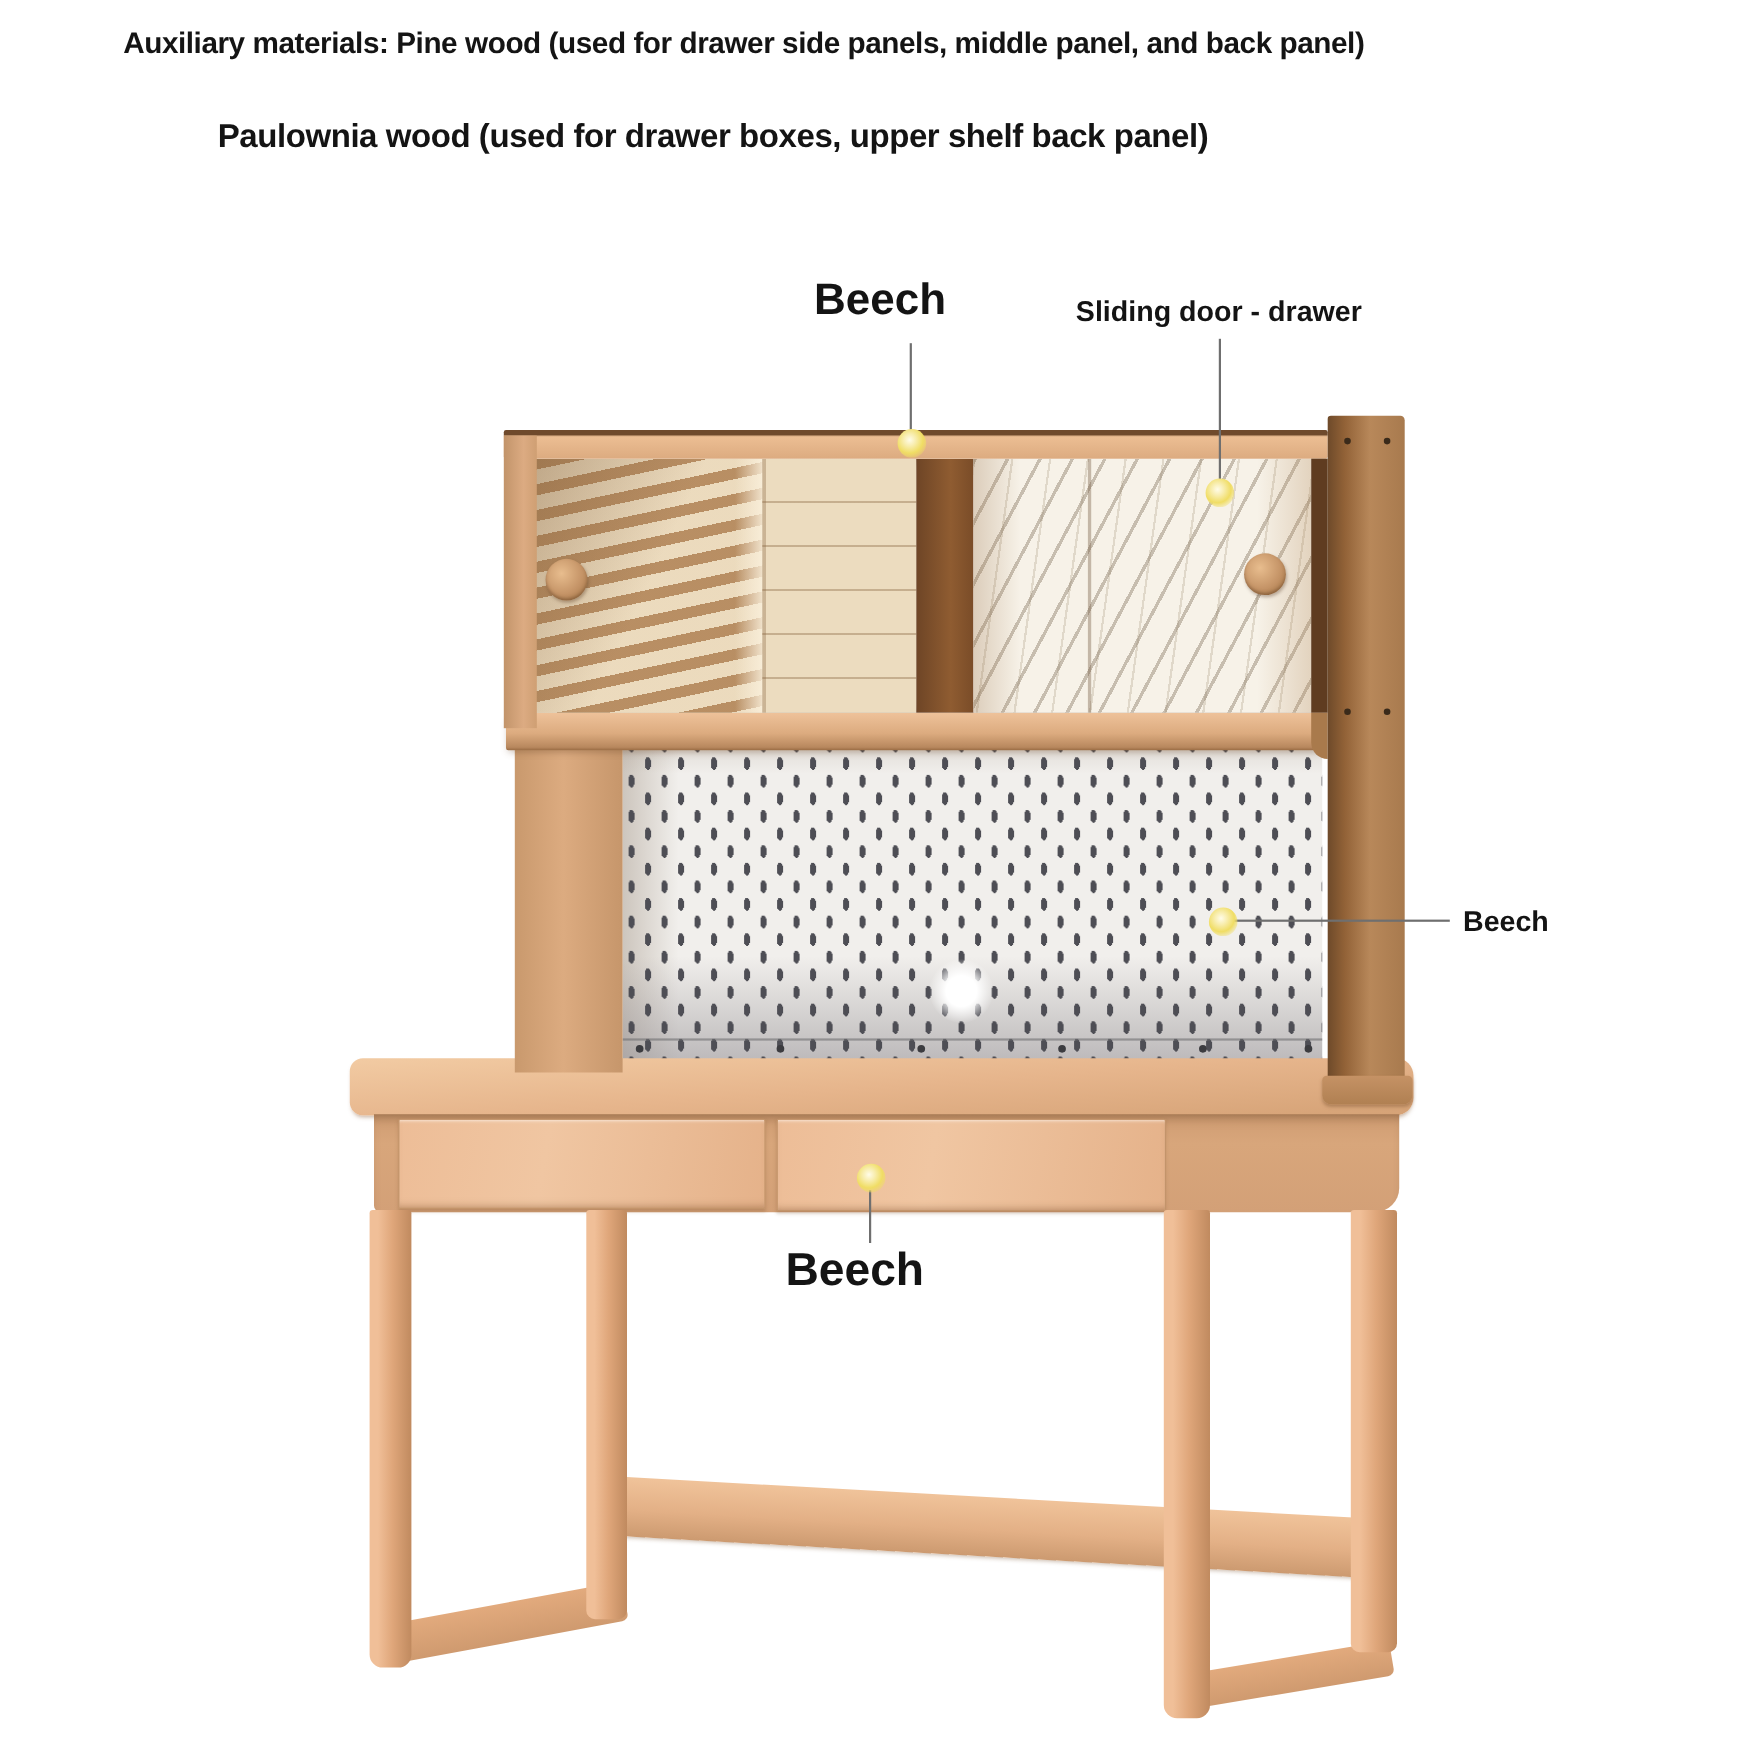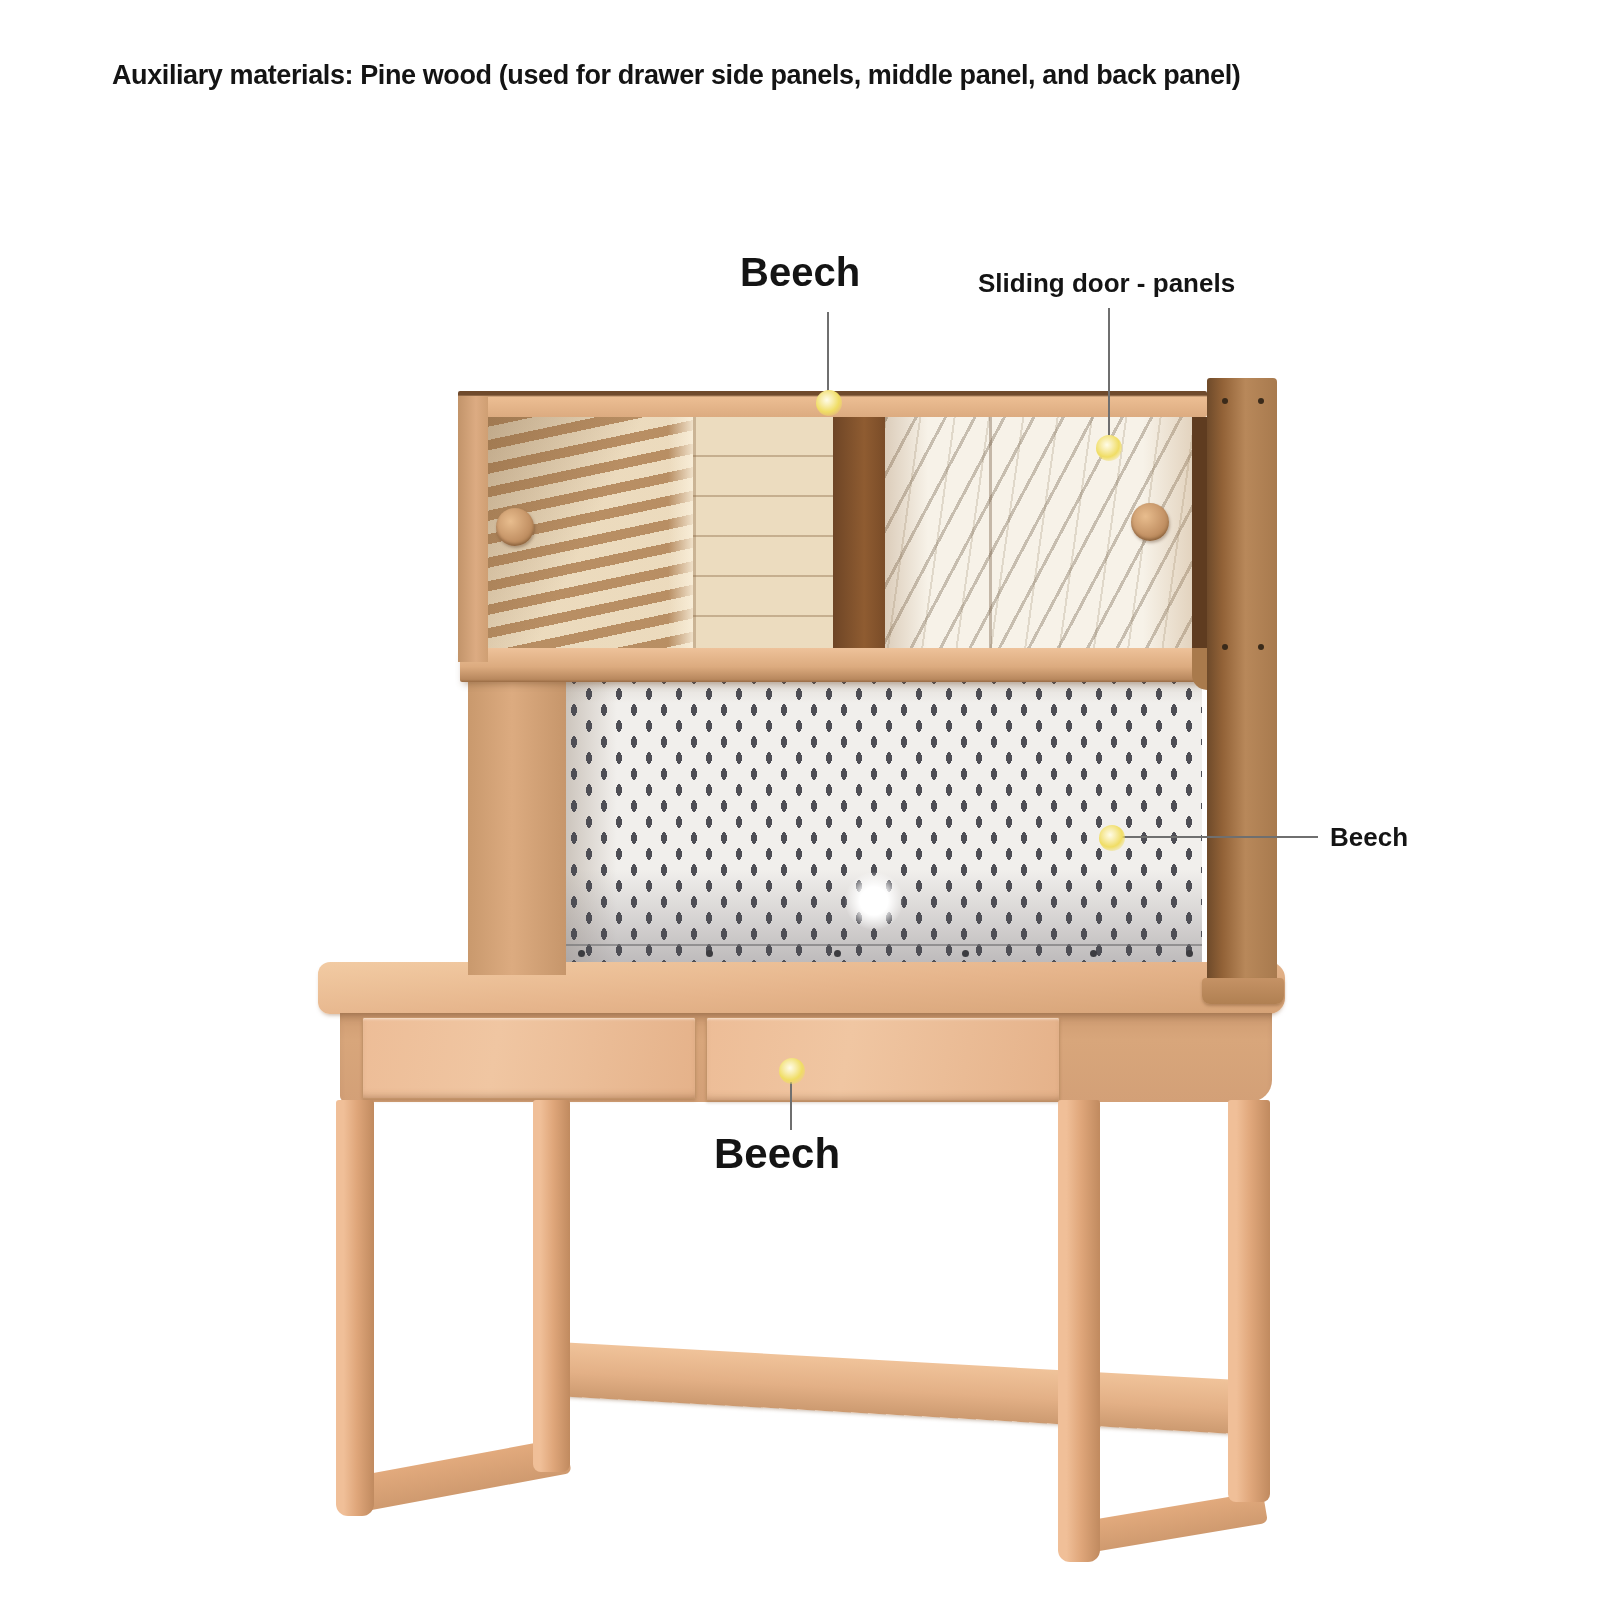--- a/index.html
+++ b/index.html
@@ -3,21 +3,21 @@
 <meta charset="utf-8">
 <style>
   html,body{margin:0;padding:0;background:#ffffff;}
   #stage{
     position:relative;width:1600px;height:1600px;background:#ffffff;overflow:hidden;
     font-family:"Liberation Sans","DejaVu Sans",sans-serif;color:#141414;
   }
   .abs{position:absolute;}
   
   .hdr{font-weight:bold;letter-spacing:-0.4px;white-space:nowrap;}
-  #hdr1{left:112px;top:24px;font-size:27px;margin-top:36px;}
+  #hdr1{left:112px;top:24px;font-size:27px;}
   #hdr2{left:198px;top:108px;font-size:30px;}
   
   .lbl{font-weight:bold;white-space:nowrap;text-align:center;}
   #lbl-beech-top{left:740px;top:250px;font-size:40px;}
   #lbl-sliding{left:978px;top:268px;font-size:26px;}
   #lbl-iron{left:1330px;top:822px;font-size:26px;}
   #lbl-beech-bottom{left:714px;top:1130px;font-size:42px;}
   .leader{background:#6f6f6f;}
   .leader.v{width:2px;}
   .leader.h{height:2px;}
@@ -140,20 +140,21 @@
   .foot{background:linear-gradient(180deg,#e2aa7d,#cf9a6f);border-radius:14px 6px 6px 14px;}
   #foot-left{left:348px;top:1478px;width:224px;height:36px;transform:rotate(-10.5deg);transform-origin:left center;}
   #foot-right{left:1068px;top:1524px;width:200px;height:32px;transform:rotate(-9.5deg);transform-origin:left center;}
 </style>
 </head>
 <body>
 
 <div id="stage">
 
   <div class="abs hdr" id="hdr1">Auxiliary materials: Pine wood (used for drawer side panels, middle panel, and back panel)</div>
+  <div class="abs hdr" id="hdr2">Paulownia wood (used for drawer boxes, upper shelf back panel)</div>
 
   <div>
 
     <div class="abs" id="pegboard"></div>
     <div class="abs" id="peg-glow"></div>
     <div class="abs" id="peg-trim"></div>
     <div class="abs screw" style="left:578px;"></div>
     <div class="abs screw" style="left:706px;"></div>
     <div class="abs screw" style="left:834px;"></div>
     <div class="abs screw" style="left:962px;"></div>
@@ -195,21 +196,21 @@
     <div class="abs" id="stretcher"></div>
     <div class="abs foot" id="foot-left"></div>
     <div class="abs foot" id="foot-right"></div>
     <div class="abs leg" id="leg-front-left"></div>
     <div class="abs leg" id="leg-rear-left"></div>
     <div class="abs leg" id="leg-inner-right"></div>
     <div class="abs leg" id="leg-outer-right"></div>
   </div>
 
   <div class="abs lbl" id="lbl-beech-top">Beech</div>
-  <div class="abs lbl" id="lbl-sliding">Sliding door - panels</div>
+  <div class="abs lbl" id="lbl-sliding">Sliding door - drawer</div>
   <div class="abs lbl" id="lbl-iron">Beech</div>
   <div class="abs lbl" id="lbl-beech-bottom">Beech</div>
 
   <div class="abs leader v" id="ld1"></div>
   <div class="abs leader v" id="ld2"></div>
   <div class="abs leader h" id="ld3"></div>
   <div class="abs leader v" id="ld4"></div>
 
   <div class="abs dot" id="dot1"></div>
   <div class="abs dot" id="dot2"></div>

